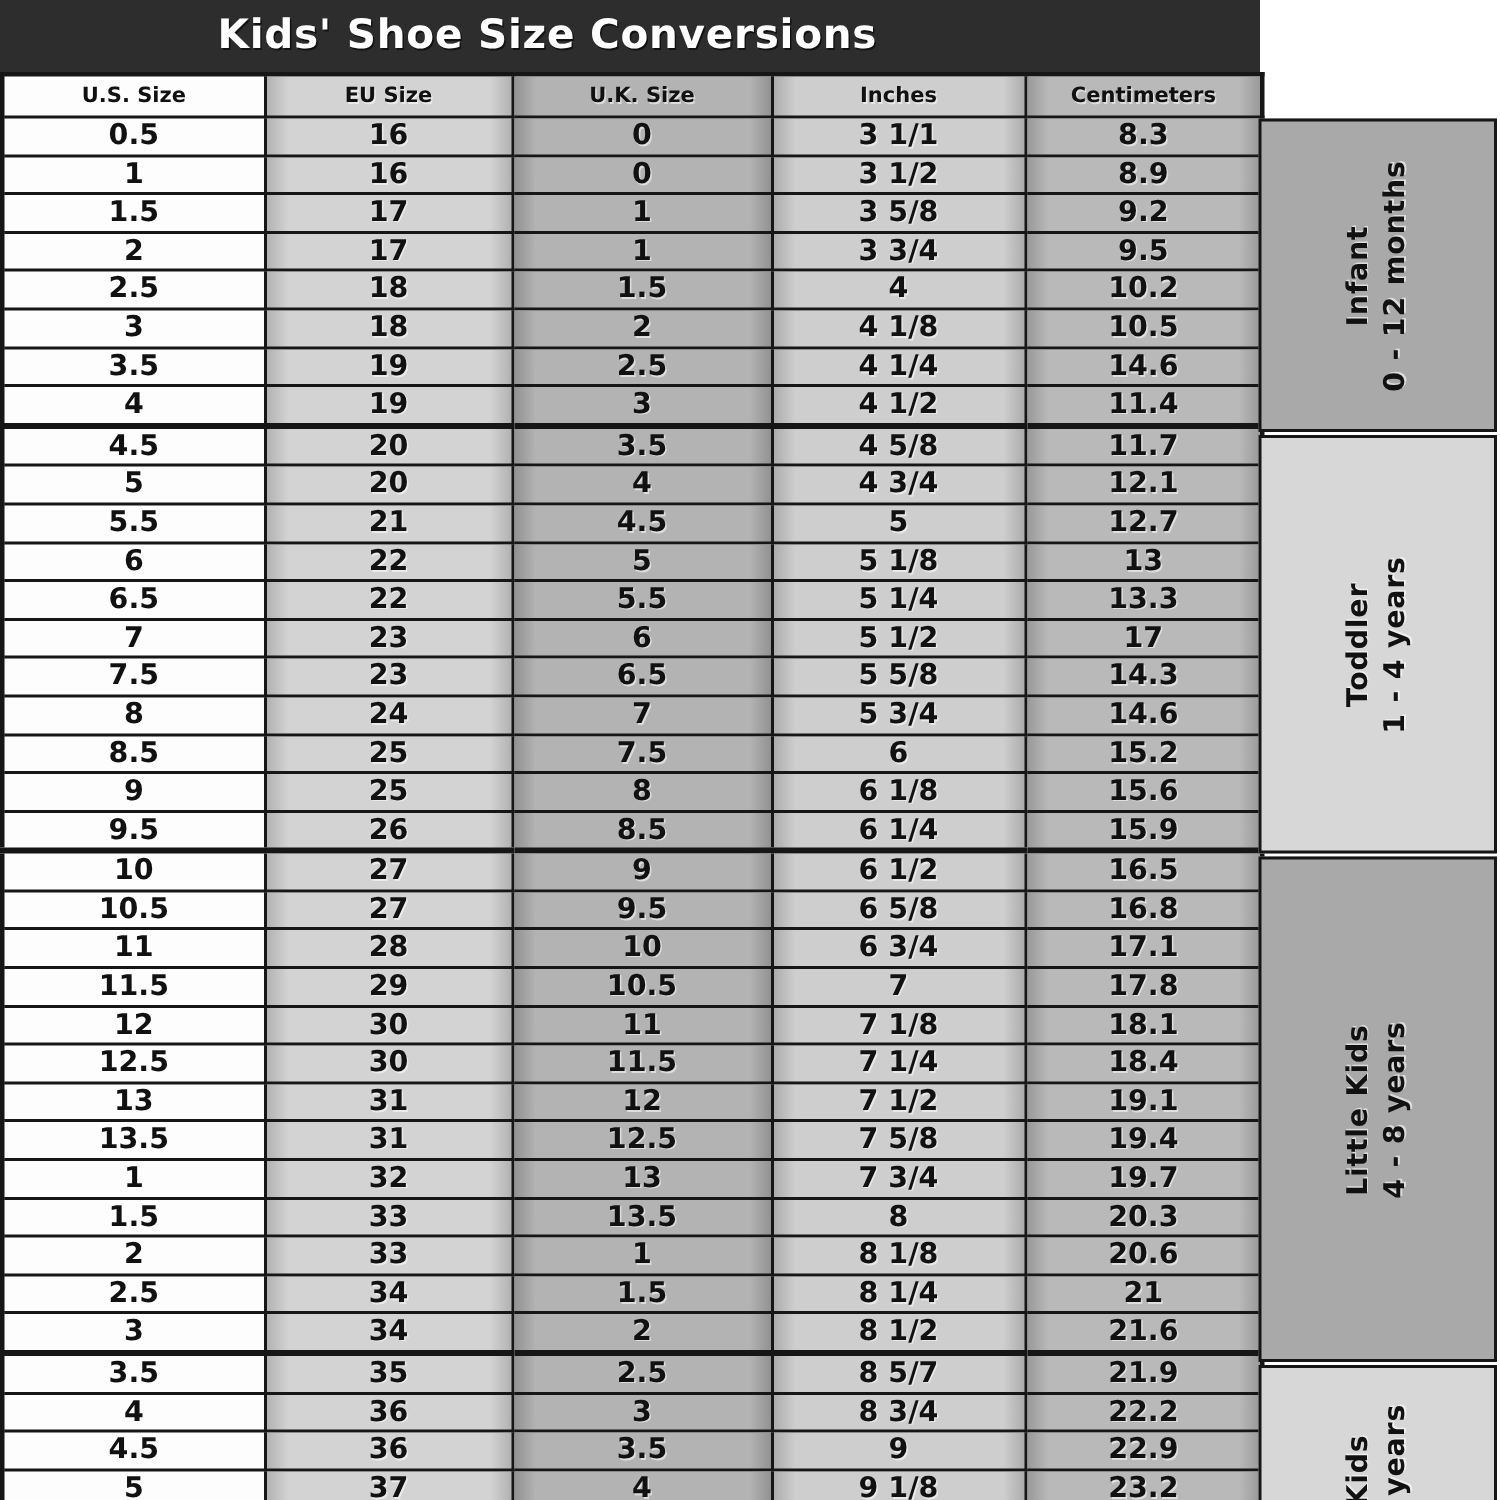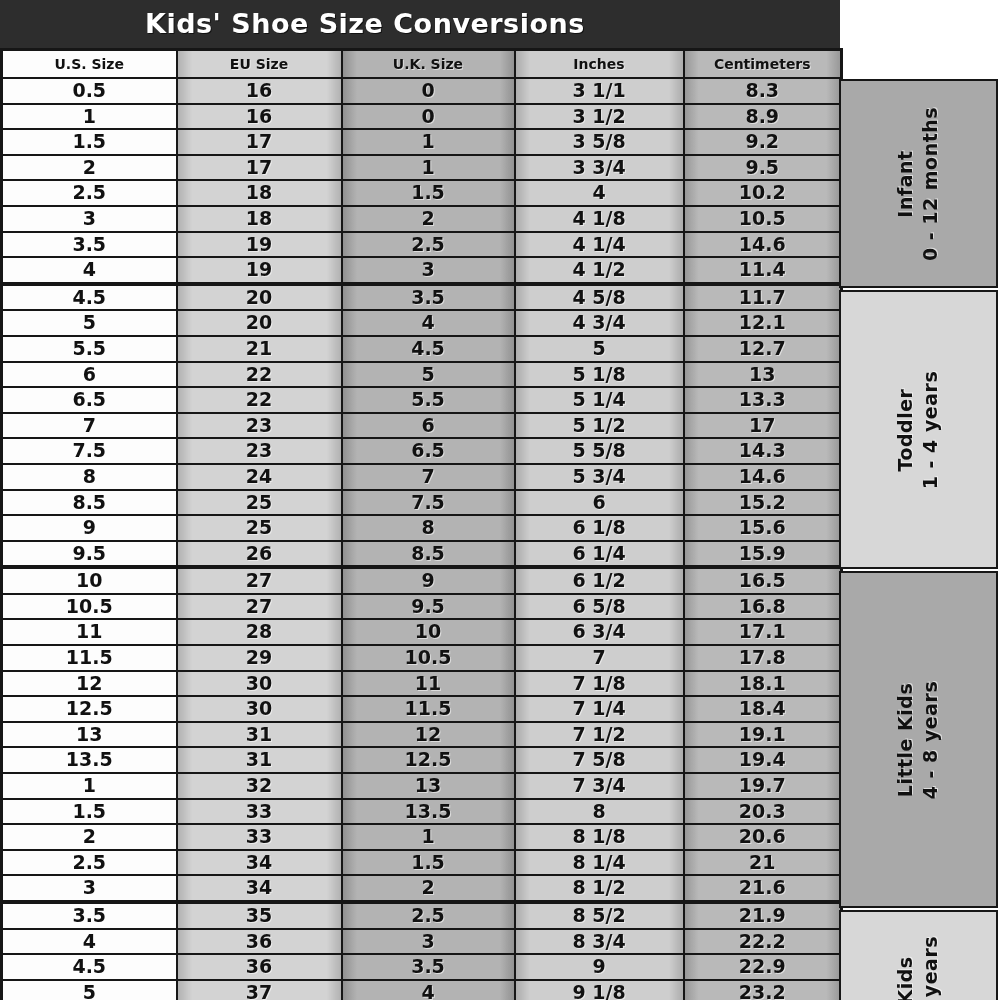--- a/index.html
+++ b/index.html
@@ -321,21 +321,21 @@
           <td class="col0">3</td>
           <td class="col1">34</td>
           <td class="col2">2</td>
           <td class="col3">8 1/2</td>
           <td class="col4">21.6</td>
         </tr>
         <tr>
           <td class="col0">3.5</td>
           <td class="col1">35</td>
           <td class="col2">2.5</td>
-          <td class="col3">8 5/2</td>
+          <td class="col3">8 5/7</td>
           <td class="col4">21.9</td>
         </tr>
         <tr>
           <td class="col0">4</td>
           <td class="col1">36</td>
           <td class="col2">3</td>
           <td class="col3">8 3/4</td>
           <td class="col4">22.2</td>
         </tr>
         <tr>

